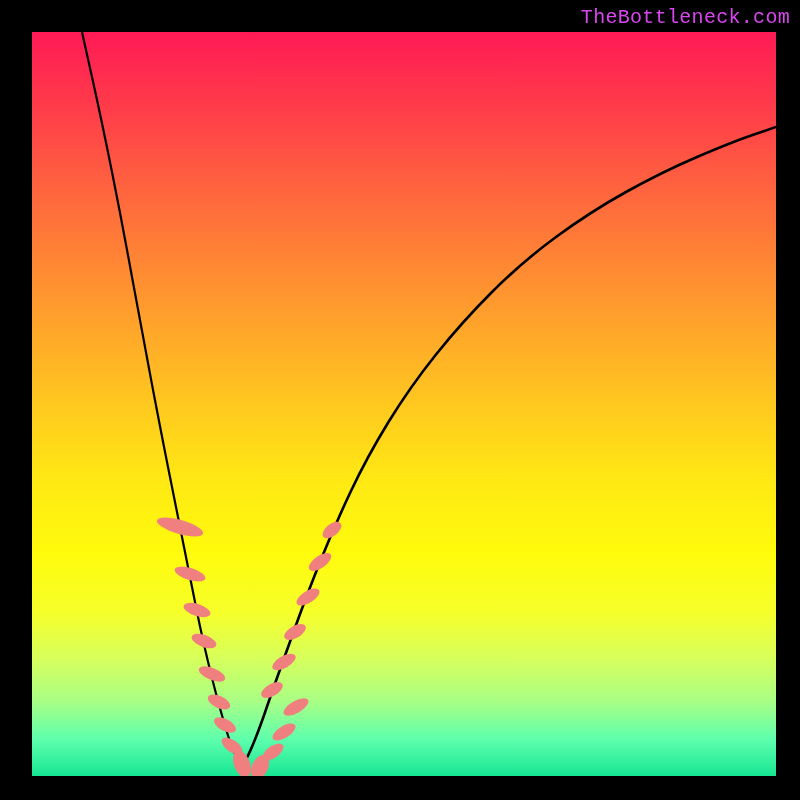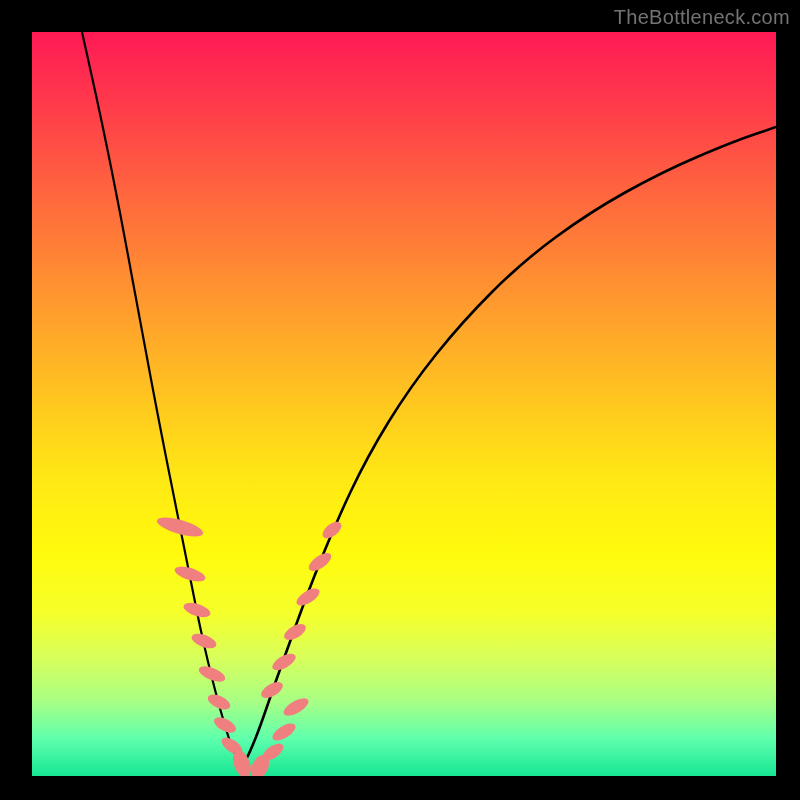--- a/index.html
+++ b/index.html
@@ -42,25 +42,26 @@
       #d8ff5a 84%,
       #a8ff85 90%,
       #5fffad 95%,
       #16e693 100%
     );
   }
   .watermark {
     position: absolute;
     top: 6px;
     right: 10px;
-    color: #737373;
+    color: #d946ef;
     font-size: 20px;
     font-weight: 500;
     letter-spacing: 0.3px;
     user-select: none;
+    font-family: Liberation Mono, monospace;
   }
   svg.curve {
     position: absolute;
     left: 0; top: 0;
     width: 744px;
     height: 744px;
   }
   .v-curve {
     fill: none;
     stroke: #000;

